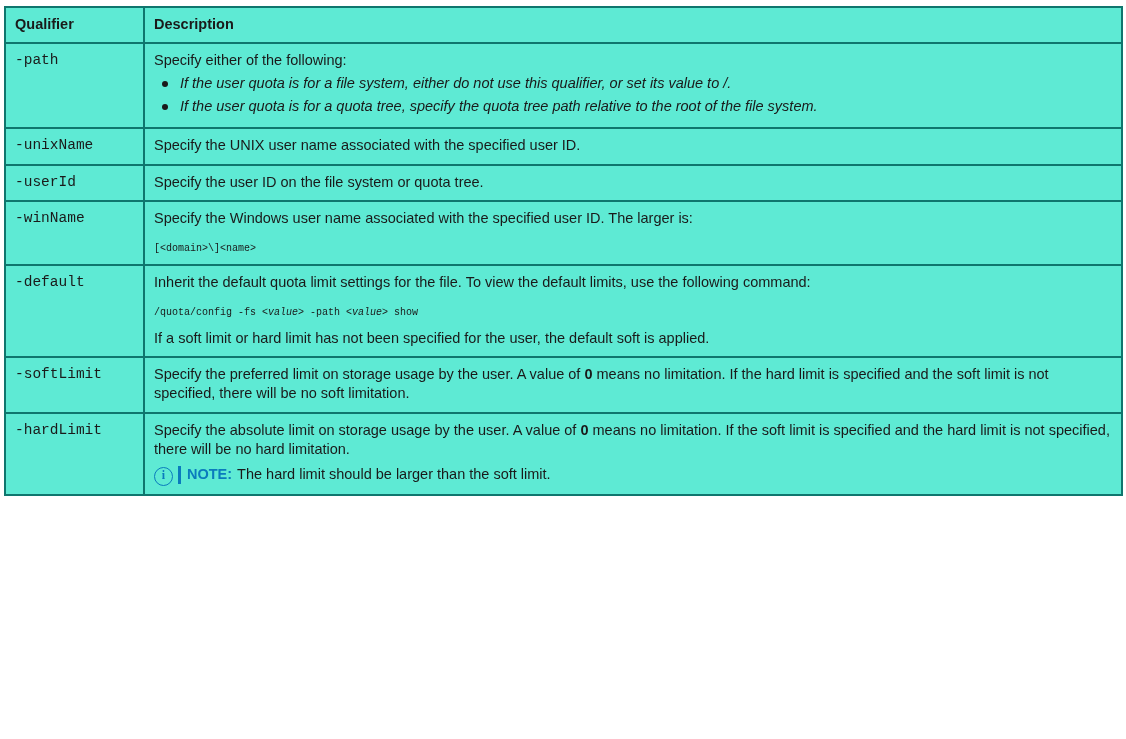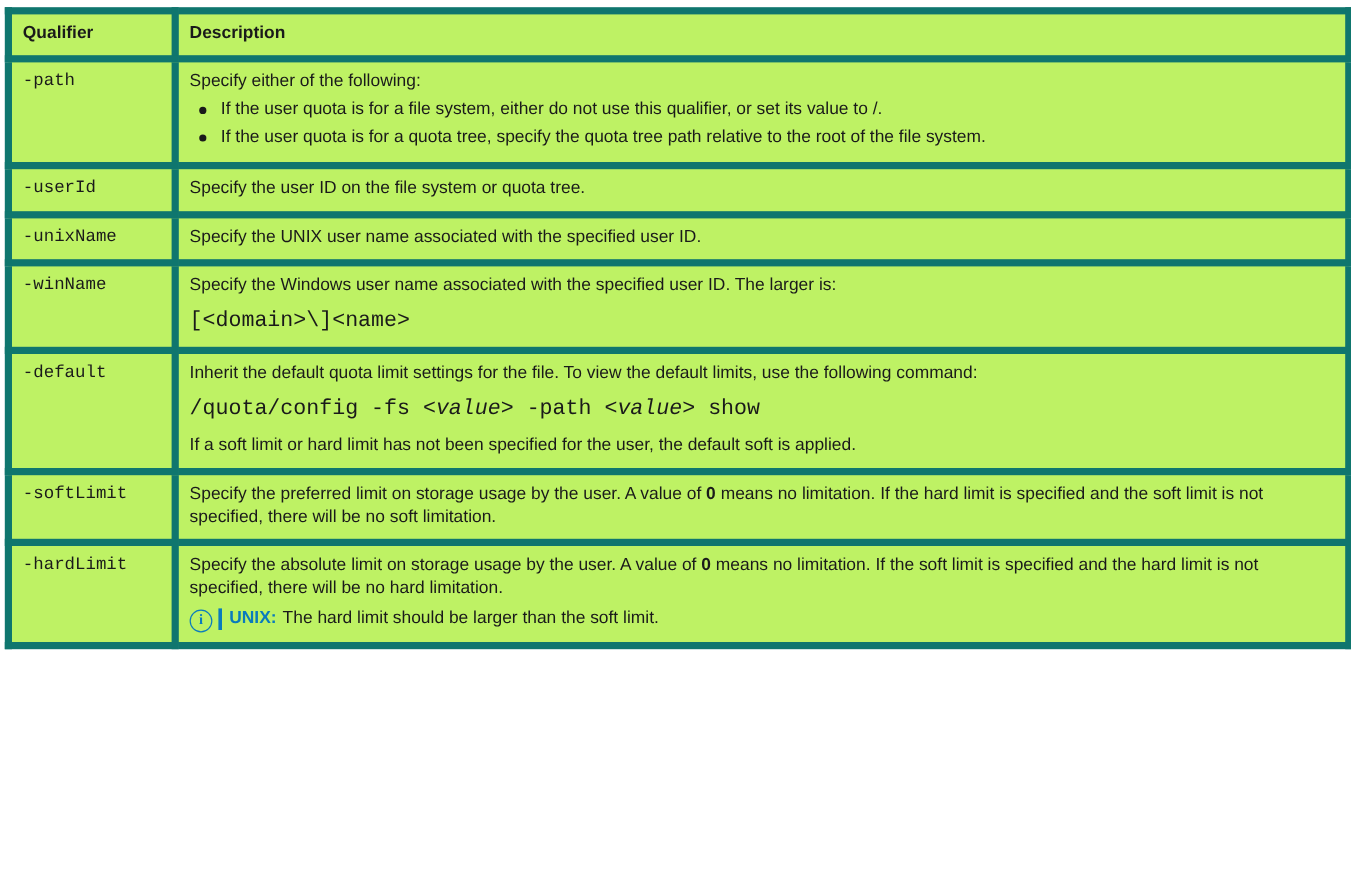--- a/index.html
+++ b/index.html
@@ -19,26 +19,26 @@
     position: relative;
     box-sizing: border-box;
   }
   table.qualifier-table {
     border-collapse: collapse;
     width: 1117px;
     margin: 6px 0 0 4px;
     table-layout: fixed;
   }
   table.qualifier-table td, table.qualifier-table th {
-    border: 6px solid #0f766e;
+    border: 2px solid #0f766e;
     vertical-align: top;
     padding: 7px 9px 8px 9px;
     font-size: 14.5px;
     line-height: 1.32;
-    background: #bef264;
+    background: #5eead4;
   }
   col.c-qualifier { width: 139px; }
   col.c-desc { width: 978px; }
 
   th.head {
     font-weight: bold;
     text-align: left;
     font-size: 14.5px;
     padding-top: 6px;
     padding-bottom: 7px;
@@ -52,40 +52,41 @@
   }
   td.desc { font-size: 14.5px; }
 
   .desc p { margin: 0 0 0 0; }
   .desc p + p { margin-top: 9px; }
 
   ul.bullets {
     margin: 4px 0 0 0;
     padding: 0 0 0 22px;
     list-style: none;
+    font-style: italic;
   }
   ul.bullets li {
     position: relative;
     margin: 0 0 3px 0;
     padding-left: 4px;
     line-height: 1.35;
   }
   ul.bullets li::before {
     content: "";
     position: absolute;
     left: -14px;
     top: 7px;
     width: 6px;
     height: 6px;
     border-radius: 50%;
     background: #1a1a1a;
   }
   code.mono {
     font-family: "Liberation Mono", monospace;
-    font-size: 18px;
+    font-size: 10px;
   }
   code.mono em {
   }
   .bold { font-weight: bold; }
 
   .note-line {
     display: flex;
     align-items: flex-start;
     margin-top: 6px;
   }
@@ -143,30 +144,30 @@
         <td class="desc">
           <p>Specify either of the following:</p>
           <ul class="bullets">
             <li>If the user quota is for a file system, either do not use this qualifier, or set its value to /.</li>
             <li>If the user quota is for a quota tree, specify the quota tree path relative to the root of the file system.</li>
           </ul>
         </td>
       </tr>
 
       <tr>
+        <td class="qual">-unixName</td>
+        <td class="desc">
+          <p>Specify the UNIX user name associated with the specified user ID.</p>
+        </td>
+      </tr>
+
+      <tr>
         <td class="qual">-userId</td>
         <td class="desc">
           <p>Specify the user ID on the file system or quota tree.</p>
-        </td>
-      </tr>
-
-      <tr>
-        <td class="qual">-unixName</td>
-        <td class="desc">
-          <p>Specify the UNIX user name associated with the specified user ID.</p>
         </td>
       </tr>
 
       <tr>
         <td class="qual">-winName</td>
         <td class="desc">
           <p>Specify the Windows user name associated with the specified user ID. The larger is:</p>
           <p><code class="mono">[&lt;domain&gt;\]&lt;name&gt;</code></p>
         </td>
       </tr>
@@ -187,19 +188,19 @@
         </td>
       </tr>
 
       <tr>
         <td class="qual">-hardLimit</td>
         <td class="desc">
           <p><span>Specify the absolute limit on storage usage by the user. A value of </span><span class="bold">0</span><span> means no limitation. If the soft limit is specified and the hard limit is not specified, there will be no hard limitation.</span></p>
           <div class="note-line">
             <div class="note-icon">i</div>
             <div class="note-bar"></div>
-            <div><span class="note-label">UNIX:</span><span class="note-text">The hard limit should be larger than the soft limit.</span></div>
+            <div><span class="note-label">NOTE:</span><span class="note-text">The hard limit should be larger than the soft limit.</span></div>
           </div>
         </td>
       </tr>
     </tbody>
   </table>
 </div>
 
 </body></html>

